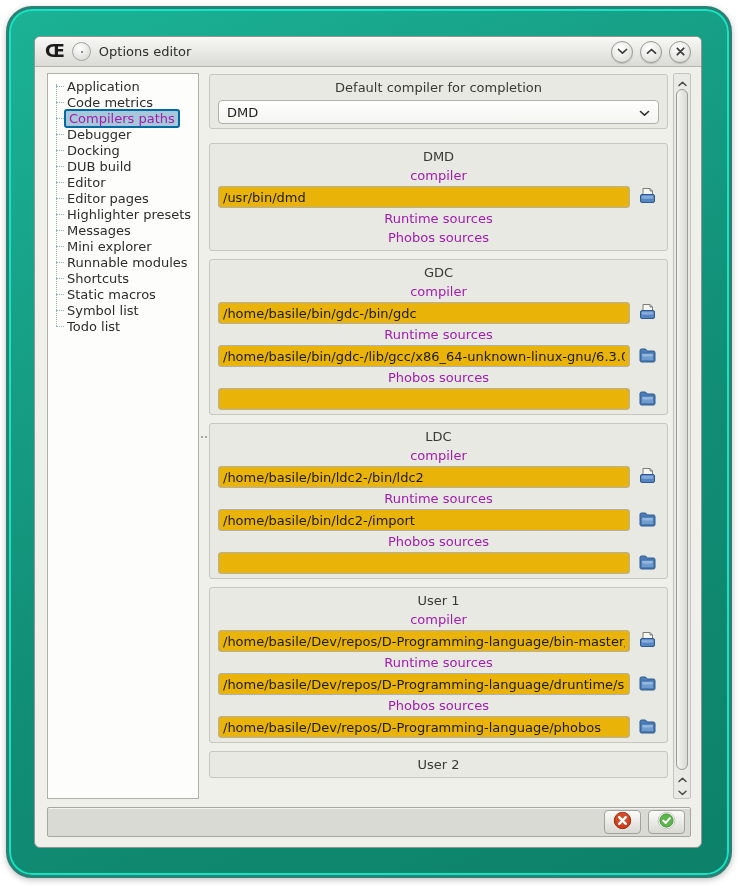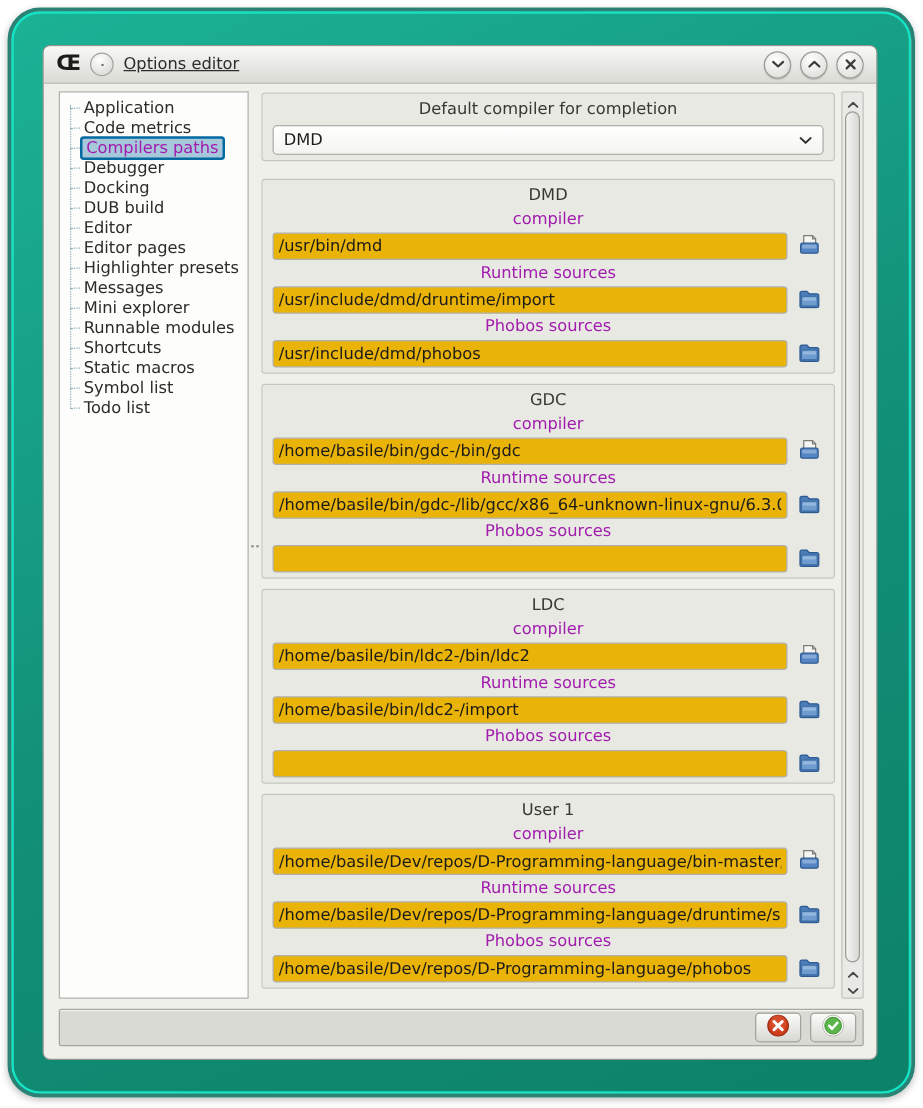--- a/index.html
+++ b/index.html
@@ -27,21 +27,21 @@
     padding:0 10px; background:linear-gradient(#f8f8f5,#dadbd5);
     border-bottom:1px solid #b4b5af;
   }
   .logo { font-size:17px; font-weight:bold; color:#1b1b19; line-height:1; letter-spacing:-1px; }
   .menu-btn {
     width:19px; height:19px; border-radius:50%;
     background:radial-gradient(circle at 40% 30%, #ffffff, #d2d3cd);
     border:1px solid #a3a49e; position:relative; cursor:pointer;
   }
   .menu-btn::after { content:""; position:absolute; left:8px; top:8px; width:2px; height:2px; border-radius:50%; background:#6e6f69; }
-  .title-text { font-size:13px; color:#2d2d2a;text-decoration:underline; }
+  .title-text { font-size:13px; color:#2d2d2a; }
   .win-controls { margin-left:auto; display:flex; gap:7px; }
   .win-btn {
     width:22px; height:22px; border-radius:50%;
     background:radial-gradient(circle at 40% 30%, #ffffff, #d7d8d2);
     border:1px solid #9a9b95; display:flex; align-items:center; justify-content:center;
     cursor:pointer; box-shadow:0 1px 1px rgba(0,0,0,.15);
   }
   .win-btn svg { display:block; }
 
   
@@ -234,44 +234,22 @@
         <path d="M5 1.5 h7 l2.5 2.5 v6 h-9.5 z" fill="#f6f7f4" stroke="#7d7e78" stroke-width="1"></path>
         <path d="M12 1.5 v2.5 h2.5" fill="none" stroke="#7d7e78" stroke-width="1"></path>
         <rect x="2.5" y="7.5" width="14" height="8" rx="1.5" fill="#5585c2" stroke="#2d5a92" stroke-width="1"></rect>
         <rect x="3.8" y="8.8" width="11.4" height="3" rx="1" fill="#86abd8"></rect>
       </svg></span>
 
     </button>
   </div>
 
   <div class="field-label">Runtime sources</div>
-  <div class="field-row">
-    <input class="path" type="text" value="/usr/include/dmd/druntime/import" style="">
-    <button class="icon-btn">
-
-      <span class="icon-folder"><svg width="19" height="16" viewBox="0 0 19 16">
-        <path d="M2 3.5 c0-0.8 0.6-1.5 1.5-1.5 h4 l1.8 2 h6.2 c0.9 0 1.5 0.7 1.5 1.5 v8 c0 0.8-0.6 1.5-1.5 1.5 h-12 c-0.9 0-1.5-0.7-1.5-1.5 z" fill="#4c7db8" stroke="#2d5a92" stroke-width="1"></path>
-        <rect x="3.2" y="6" width="12.6" height="7.8" rx="1.2" fill="#6f9ccf" stroke="#39699f" stroke-width="0.8"></rect>
-        <rect x="4.2" y="7" width="10.6" height="2.6" rx="1" fill="#94b7de"></rect>
-      </svg></span>
-    </button>
-  </div>
 
   <div class="field-label">Phobos sources</div>
-  <div class="field-row">
-    <input class="path" type="text" value="/usr/include/dmd/phobos" style="">
-    <button class="icon-btn">
-
-      <span class="icon-folder"><svg width="19" height="16" viewBox="0 0 19 16">
-        <path d="M2 3.5 c0-0.8 0.6-1.5 1.5-1.5 h4 l1.8 2 h6.2 c0.9 0 1.5 0.7 1.5 1.5 v8 c0 0.8-0.6 1.5-1.5 1.5 h-12 c-0.9 0-1.5-0.7-1.5-1.5 z" fill="#4c7db8" stroke="#2d5a92" stroke-width="1"></path>
-        <rect x="3.2" y="6" width="12.6" height="7.8" rx="1.2" fill="#6f9ccf" stroke="#39699f" stroke-width="0.8"></rect>
-        <rect x="4.2" y="7" width="10.6" height="2.6" rx="1" fill="#94b7de"></rect>
-      </svg></span>
-    </button>
-  </div>
 </div>
   </div>
             <div class="section">
     <div class="section-title group-title">GDC</div>
     <div class="group-body">
   <div class="field-label">compiler</div>
   <div class="field-row">
     <input class="path" type="text" value="/home/basile/bin/gdc-/bin/gdc" style="">
     <button class="icon-btn">
       <span class="icon-file"><svg width="19" height="17" viewBox="0 0 19 17">

